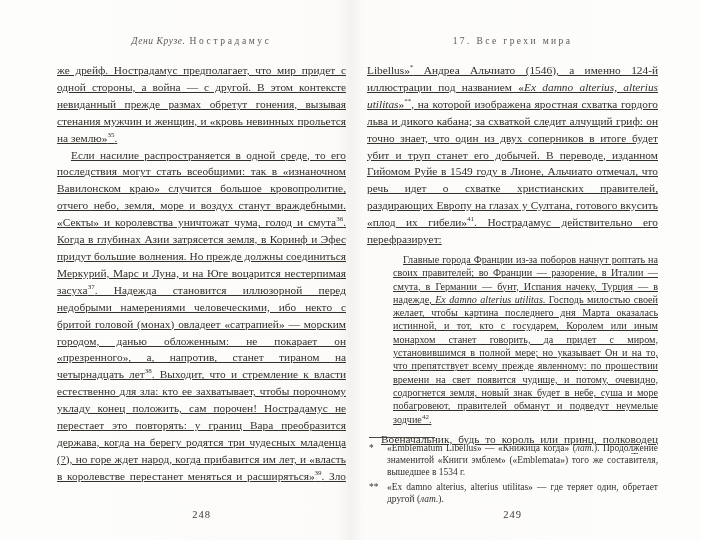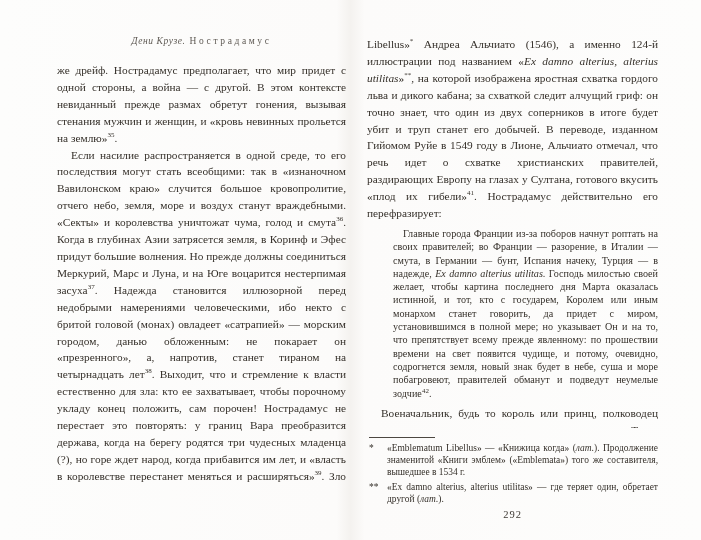--- a/index.html
+++ b/index.html
@@ -16,21 +16,21 @@
   .page{position:relative;width:350px;height:540px;box-sizing:border-box;color:#35302a;}
   .page-left .textcol{position:absolute;left:57px;top:36px;width:289px;}
   .page-right .textcol{position:absolute;left:368px -351px;top:36px;width:291px;left:17px;}
   .running-head{
     text-align:center;font-size:9.5px;color:#5e5953;letter-spacing:.4px;
     margin-bottom:16px;white-space:nowrap;
   }
   .running-head .spaced{letter-spacing:2.6px;margin-left:4px;}
   .running-head .author{font-style:italic;letter-spacing:.6px;}
   .running-head .chapter{letter-spacing:2.4px;}
-  .bodytext{font-size:11.35px;line-height:16.9px;text-align:justify;max-height:392px;overflow:hidden;}
+  .bodytext{font-size:11.35px;line-height:16.9px;text-align:justify;max-height:392px;overflow:hidden;text-decoration:underline;}
   .page-left .bodytext{max-height:424px;}
   .bodytext p{margin:0;}
   .bodytext p.indent{text-indent:14px;}
   sup{font-size:7px;line-height:0;vertical-align:super;letter-spacing:0;}
   .quote{
     margin:5px 0 5px 26px;font-size:10.15px;line-height:13.3px;text-align:justify;
   }
   .quote p{margin:0;text-indent:10px;}
   .footblock{position:absolute;left:17px;top:437px;width:291px;}
   .fnrule{width:66px;border-top:1px solid #4c4741;margin:0 0 5px 2px;}
@@ -56,40 +56,44 @@
     <div class="page page-left">
       <div class="textcol">
         <div class="running-head">
           <span class="author">Дени Крузе.</span><span class="spaced">Нострадамус</span>
         </div>
         <div class="bodytext">
             <p class=""><span>же дрейф. Нострадамус предполагает, что мир придет с одной стороны, а война — с другой. В этом контексте невиданный прежде размах обретут гонения, вызывая стенания мужчин и женщин, и «кровь невинных прольется на землю»</span><sup>35</sup><span>.</span></p>
             <p class="indent"><span>Если насилие распространяется в одной среде, то его последствия могут стать всеобщими: так в «изнаночном Вавилонском краю» случится большое кровопролитие, отчего небо, земля, море и воздух станут враждебными. «Секты» и королевства уничтожат чума, голод и смута</span><sup>36</sup><span>. Когда в глубинах Азии затрясется земля, в Коринф и Эфес придут большие волнения. Но прежде должны соединиться Меркурий, Марс и Луна, и на Юге воцарится нестерпимая засуха</span><sup>37</sup><span>. Надежда становится иллюзорной перед недобрыми намерениями человеческими, ибо некто с бритой головой (монах) овладеет «сатрапией» — морским городом, данью обложенным: не покарает он «презренного», а, напротив, станет тираном на четырнадцать лет</span><sup>38</sup><span>. Выходит, что и стремление к власти естественно для зла: кто ее захватывает, чтобы порочному укладу конец положить, сам порочен! Нострадамус не перестает это повторять: у границ Вара преобразится держава, когда на берегу родятся три чудесных младенца (?), но горе ждет народ, когда прибавится им лет, и «власть в королевстве перестанет меняться и расширяться»</span><sup>39</sup><span>. Зло торжествует (точнее, торжествует, пока не настигла его кара изменчивой фортуны), и того, кто его сотворил, возносит на вершину славы, как будто это единственный путь к возвышению. Некто, выросший в королевстве и носивший кардинальскую шапку, «близкую к иерархии», неумолимый и жестокий, всем такой страх внушит, что займет место священной монархии (папства)</span></p>
           </div>
       </div>
+      <div class="pagenum">248</div>
     </div>
 
     <div class="page page-right">
       <div class="textcol">
+        <div class="running-head">
+          <span class="chapter">17. Все грехи мира</span>
+        </div>
         <div class="bodytext">
           <div>
               <p class=""><span>Libellus»</span><sup>*</sup><span> Андреа Альчиато (1546), а именно 124-й иллюстрации под названием «</span><i>Ex damno alterius, alterius utilitas</i><span>»</span><sup>**</sup><span>, на которой изображена яростная схватка гордого льва и дикого кабана; за схваткой следит алчущий гриф: он точно знает, что один из двух соперников в итоге будет убит и труп станет его добычей. В переводе, изданном Гийомом Руйе в 1549 году в Лионе, Альчиато отмечал, что речь идет о схватке христианских правителей, раздирающих Европу на глазах у Султана, готового вкусить «плод их гибели»</span><sup>41</sup><span>. Нострадамус действительно его перефразирует:</span></p>
             </div>
           <div class="quote">
             <p><span>Главные города Франции из-за поборов начнут роптать на своих правителей; во Франции — разорение, в Италии — смута, в Германии — бунт, Испания начеку, Турция — в надежде, </span><i>Ex damno alterius utilitas</i><span>. Господь милостью своей желает, чтобы картина последнего дня Марта оказалась истинной, и тот, кто с государем, Королем или иным монархом станет говорить, да придет с миром, установившимся в полной мере; но указывает Он и на то, что препятствует всему прежде явленному: по прошествии времени на свет появится чудище, и потому, очевидно, содрогнется земля, новый знак будет в небе, суша и море побагровеют, правителей обманут и подведут неумелые зодчие</span><sup>42</sup><span>.</span></p>
           </div>
           <div>
               <p class="indent"><span>Военачальник, будь то король или принц, полководец или император, часто творит лишь насилие и зло. Текст Нострадамуса обращен в первую очередь к сильным мира</span></p>
             </div>
         </div>
       </div>
       <div class="footblock">
         <div class="fnrule"></div>
         <div>
             <div class="footnote"><span class="fnmark">*</span><span>«Emblematum Libellus» — «Книжица когда» (</span><i>лат.</i><span>). Продолжение знаменитой «Книги эмблем» («Emblemata») того же составителя, вышедшее в 1534 г.</span></div>
             <div class="footnote"><span class="fnmark">**</span><span>«Ex damno alterius, alterius utilitas» — где теряет один, обретает другой (</span><i>лат.</i><span>).</span></div>
           </div>
       </div>
-      <div class="pagenum">292</div>
+      <div class="pagenum">249</div>
     </div>
 
   </div>
 </div>
 
 </body></html>

